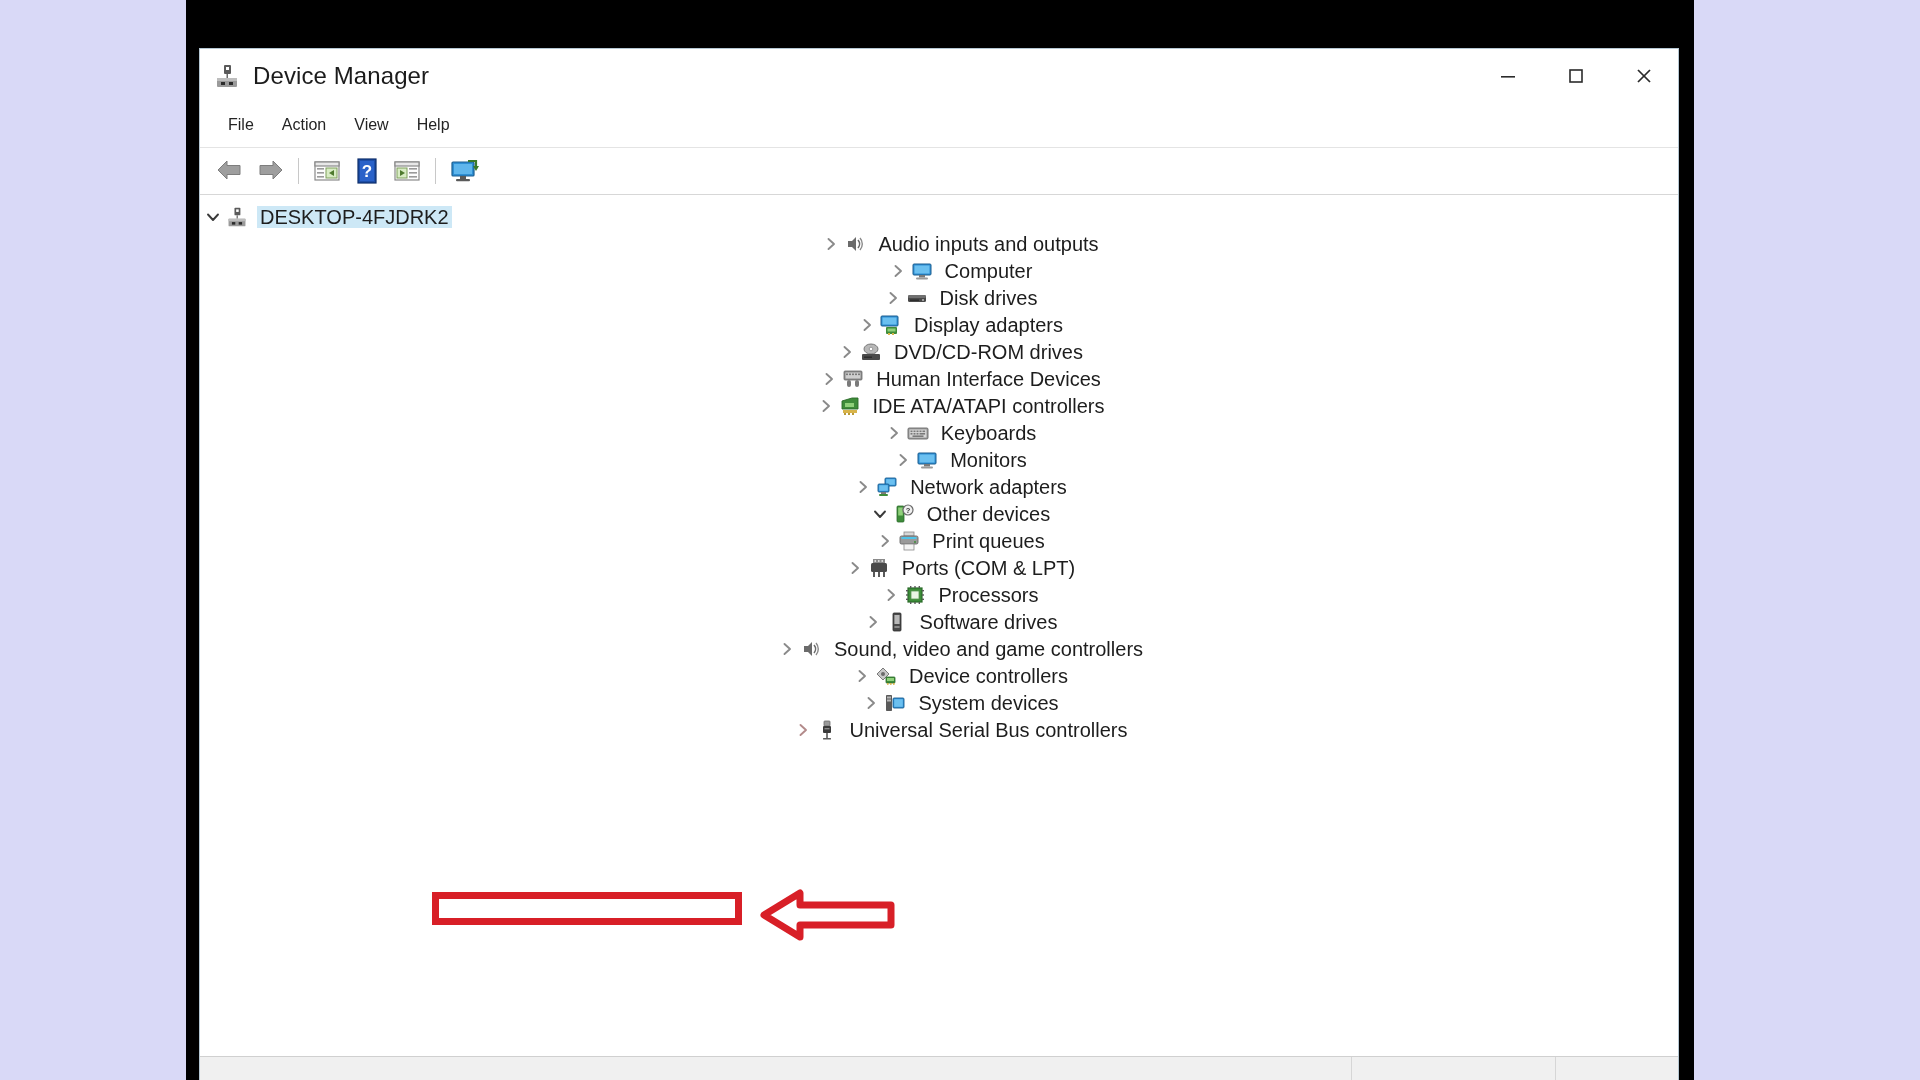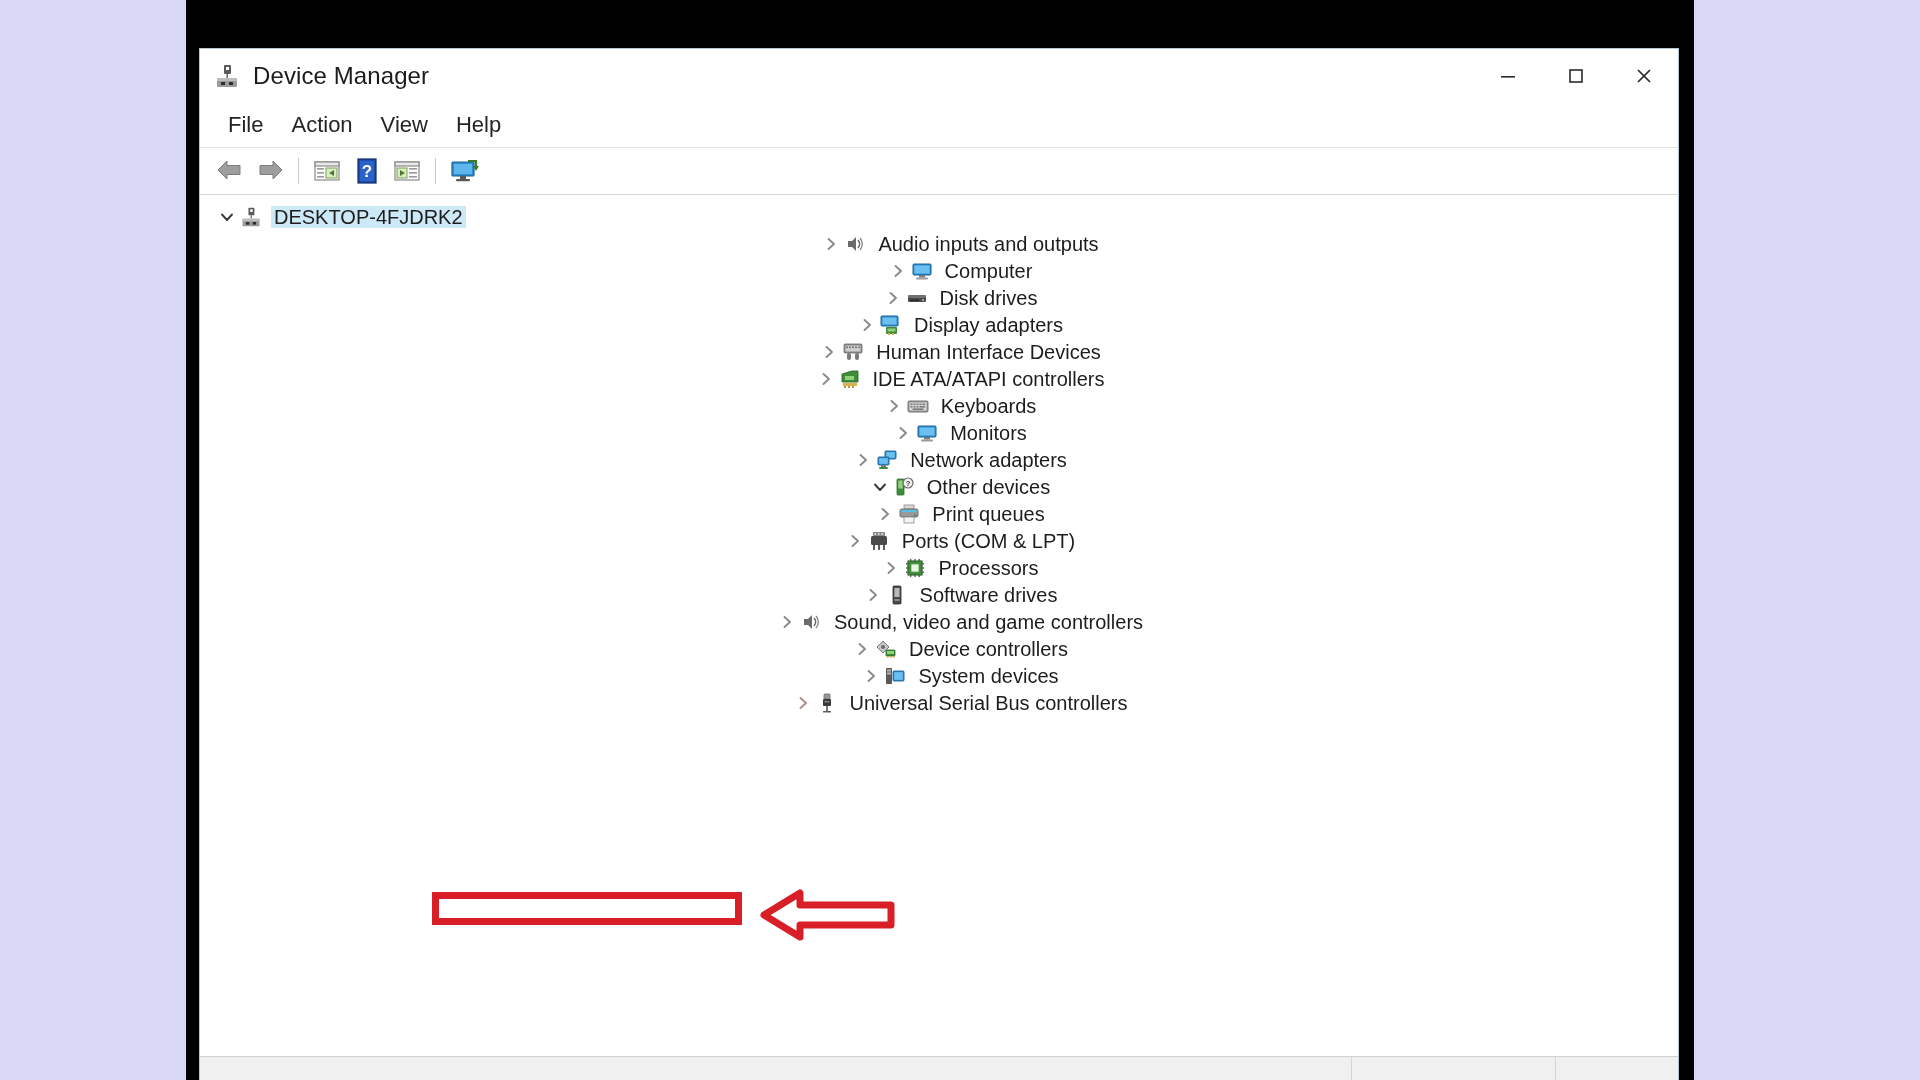--- a/index.html
+++ b/index.html
@@ -83,21 +83,21 @@
   .menubar {
     height: 44px;
     flex: 0 0 44px;
     display: flex;
     align-items: center;
     padding-left: 14px;
     background: #ffffff;
     border-bottom: 1px solid #e4e4e4;
   }
   .menu-item {
-    font-size: 22px;
+    font-size: 16px;
     color: #242424;
     padding: 2px 14px;
     white-space: nowrap;
   }
 
   
   .toolbar {
     height: 46px;
     flex: 0 0 46px;
     display: flex;
@@ -159,21 +159,21 @@
     color: #1d1d1d;
     margin-left: 9px;
     padding: 0 3px;
     line-height: 22px;
   }
   .node-label.selected {
     background: #cde8f6;
   }
 
   
-  .lvl0 { padding-left: 14px; }
+  .lvl0 { }
   .lvl1 { padding-left: 42px; justify-content: center; }
   .lvl2 { padding-left: 72px; }
 
   
   .statusbar {
     height: 46px;
     flex: 0 0 46px;
     background: #f0f0f0;
     border-top: 1px solid #d0d0d0;
     display: flex;
@@ -401,20 +401,36 @@
           <rect x="2.5" y="3.5" width="14" height="7" fill="#6bc0f0"></rect>
           <rect x="6" y="13" width="11" height="7" rx="1" fill="#3e8c3a"></rect>
           <rect x="7.5" y="14.5" width="8" height="3" fill="#8fd07a"></rect>
           <rect x="8" y="19" width="2" height="2" fill="#d8b44a"></rect>
           <rect x="12" y="19" width="2" height="2" fill="#d8b44a"></rect>
         </svg>
       </div>
       <div class="node-label">Display adapters</div>
     </div>
 
+    <div class="tree-row lvl1">
+      <div class="twisty">
+        <svg width="16" height="16" viewBox="0 0 16 16">
+            <path d="M5.5 3 L11 8 L5.5 13" fill="none" stroke="#8a8a8a" stroke-width="1.9" stroke-linecap="round" stroke-linejoin="round"></path>
+          </svg>
+      </div>
+      <div class="node-icon">
+        <svg width="22" height="22" viewBox="0 0 22 22">
+          <ellipse cx="11" cy="8" rx="7" ry="5" fill="#b8b8b8" stroke="#7a7a7a" stroke-width="1"></ellipse>
+          <circle cx="11" cy="8" r="1.8" fill="#ffffff" stroke="#8a8a8a" stroke-width="0.8"></circle>
+          <rect x="2" y="13" width="18" height="6" rx="1" fill="#4a4a4a"></rect>
+          <rect x="4" y="15.5" width="8" height="1.4" fill="#2b2b2b"></rect>
+        </svg>
+      </div>
+      <div class="node-label">DVD/CD-ROM drives</div>
+    </div>
 
     <div class="tree-row lvl1">
       <div class="twisty">
         <svg width="16" height="16" viewBox="0 0 16 16">
             <path d="M5.5 3 L11 8 L5.5 13" fill="none" stroke="#8a8a8a" stroke-width="1.9" stroke-linecap="round" stroke-linejoin="round"></path>
           </svg>
       </div>
       <div class="node-icon">
         <svg width="22" height="22" viewBox="0 0 22 22">
           <rect x="2" y="3" width="18" height="9" rx="1" fill="#8a8a8a" stroke="#6a6a6a" stroke-width="0.8"></rect>

